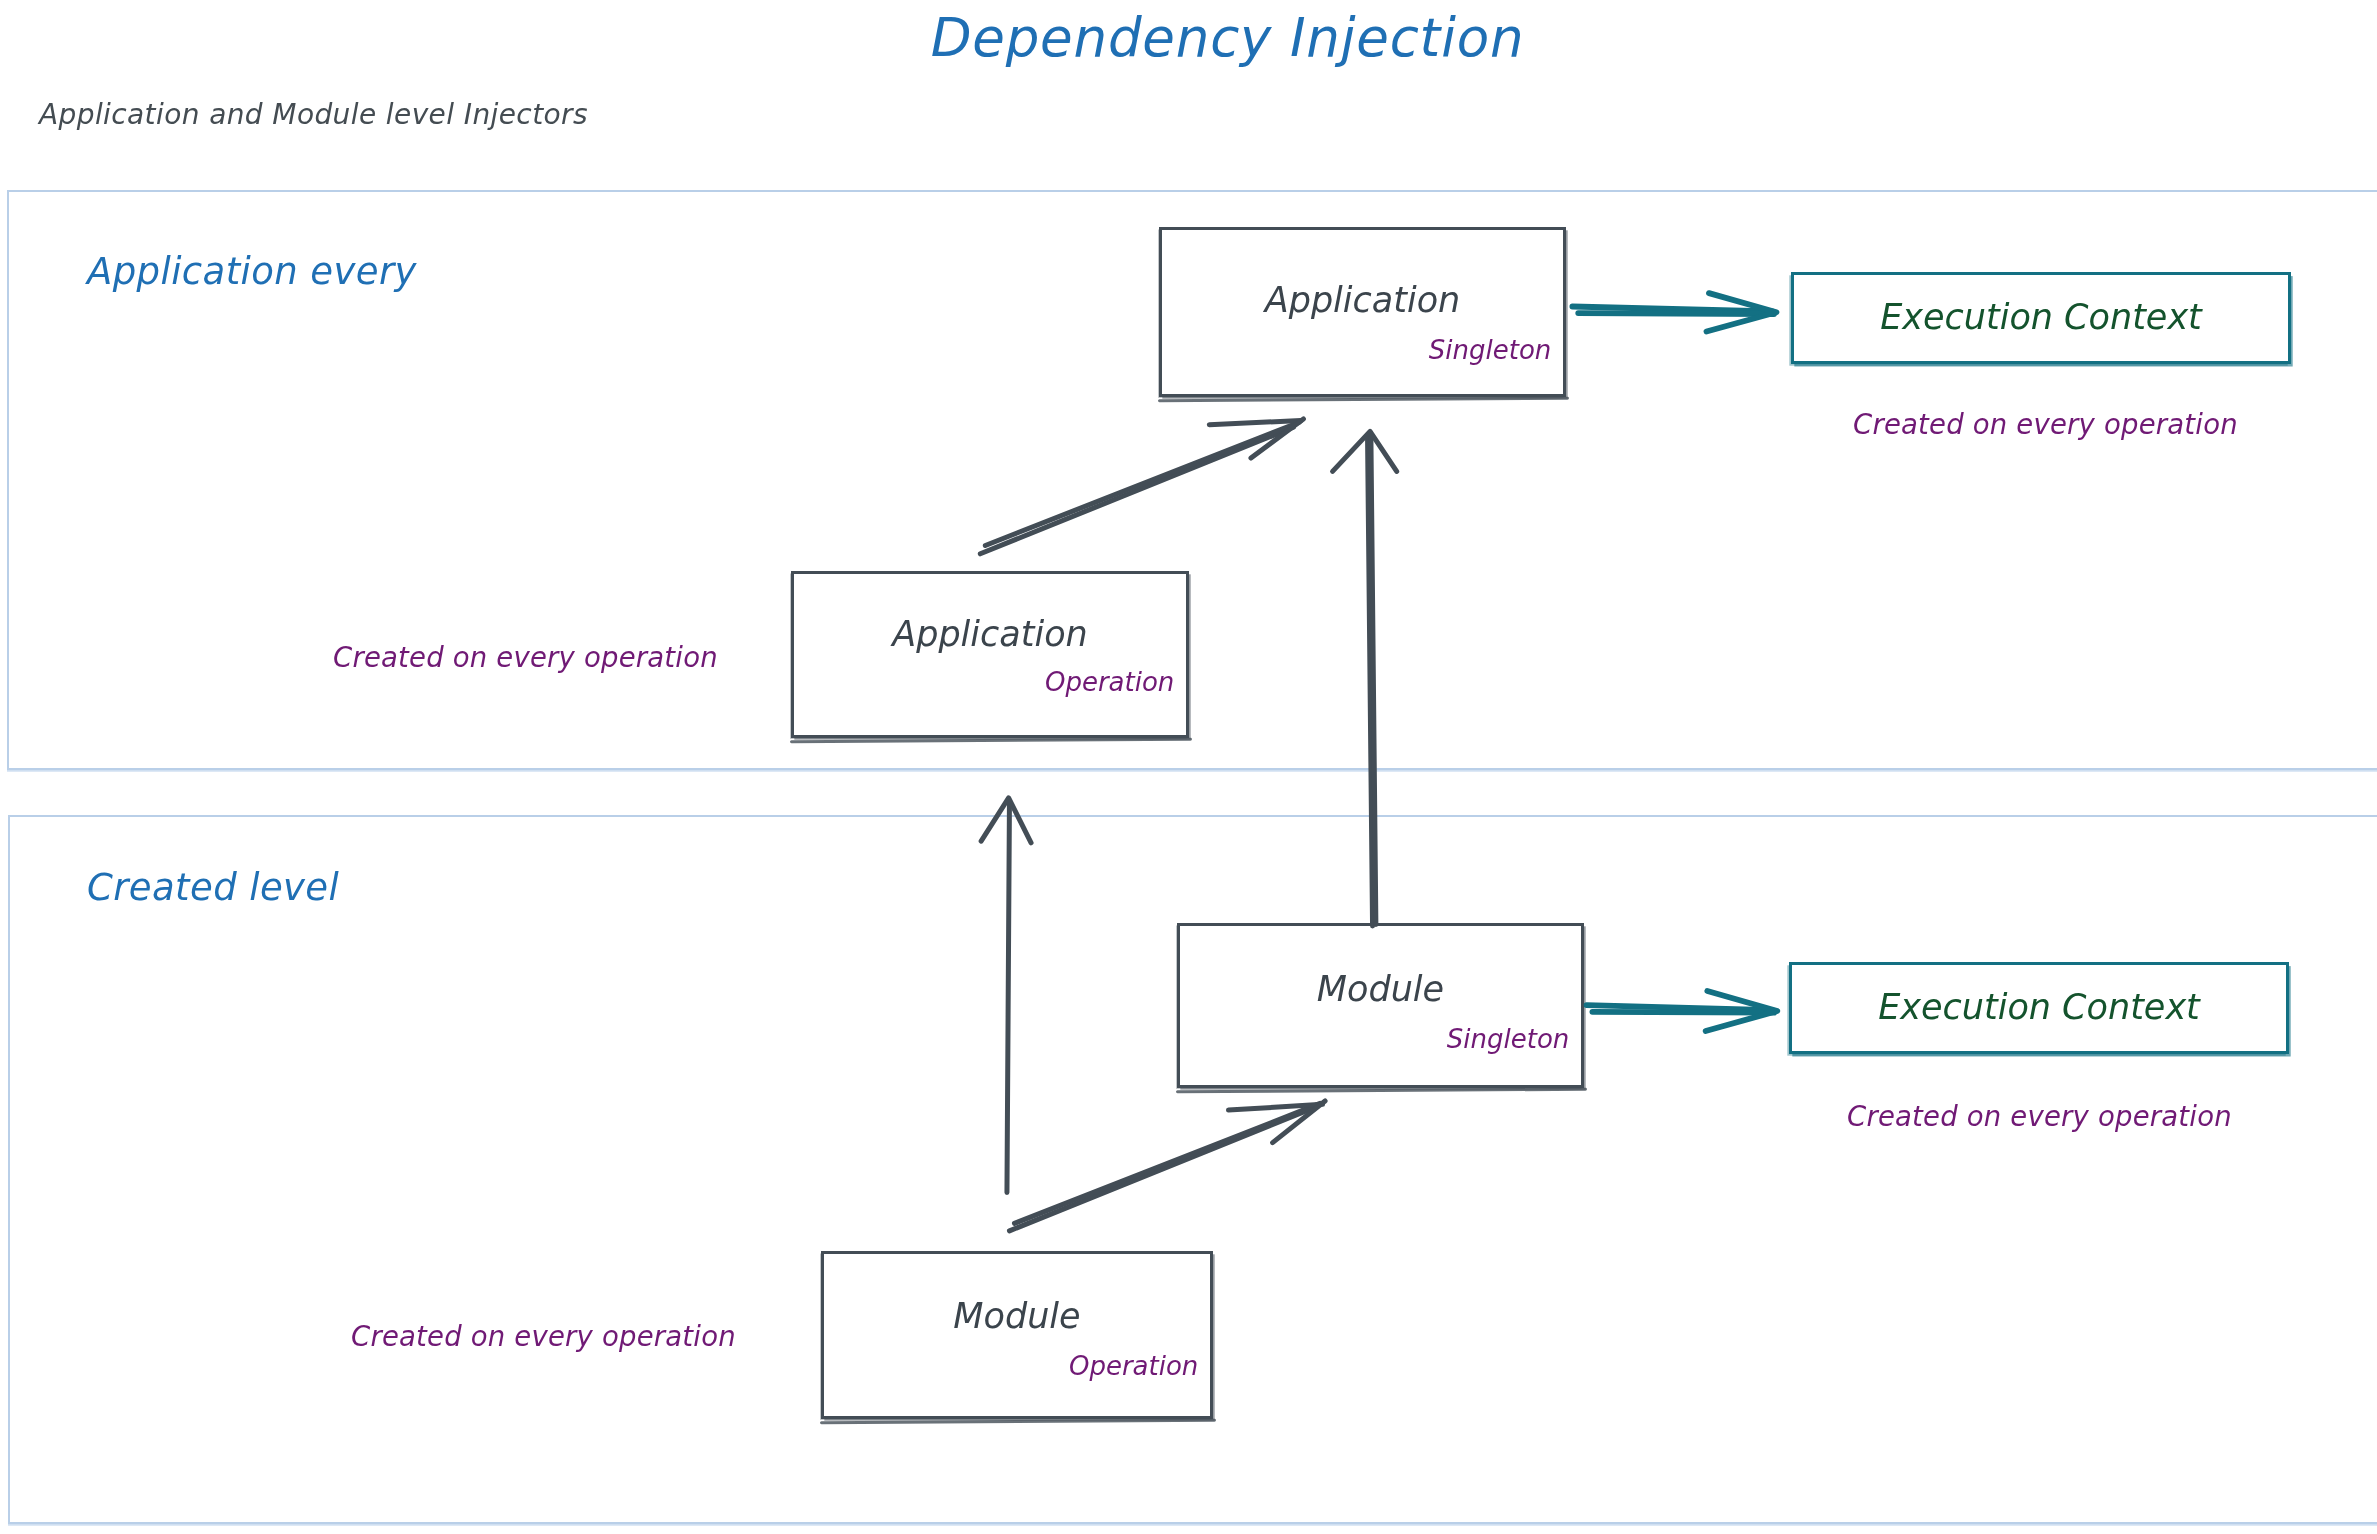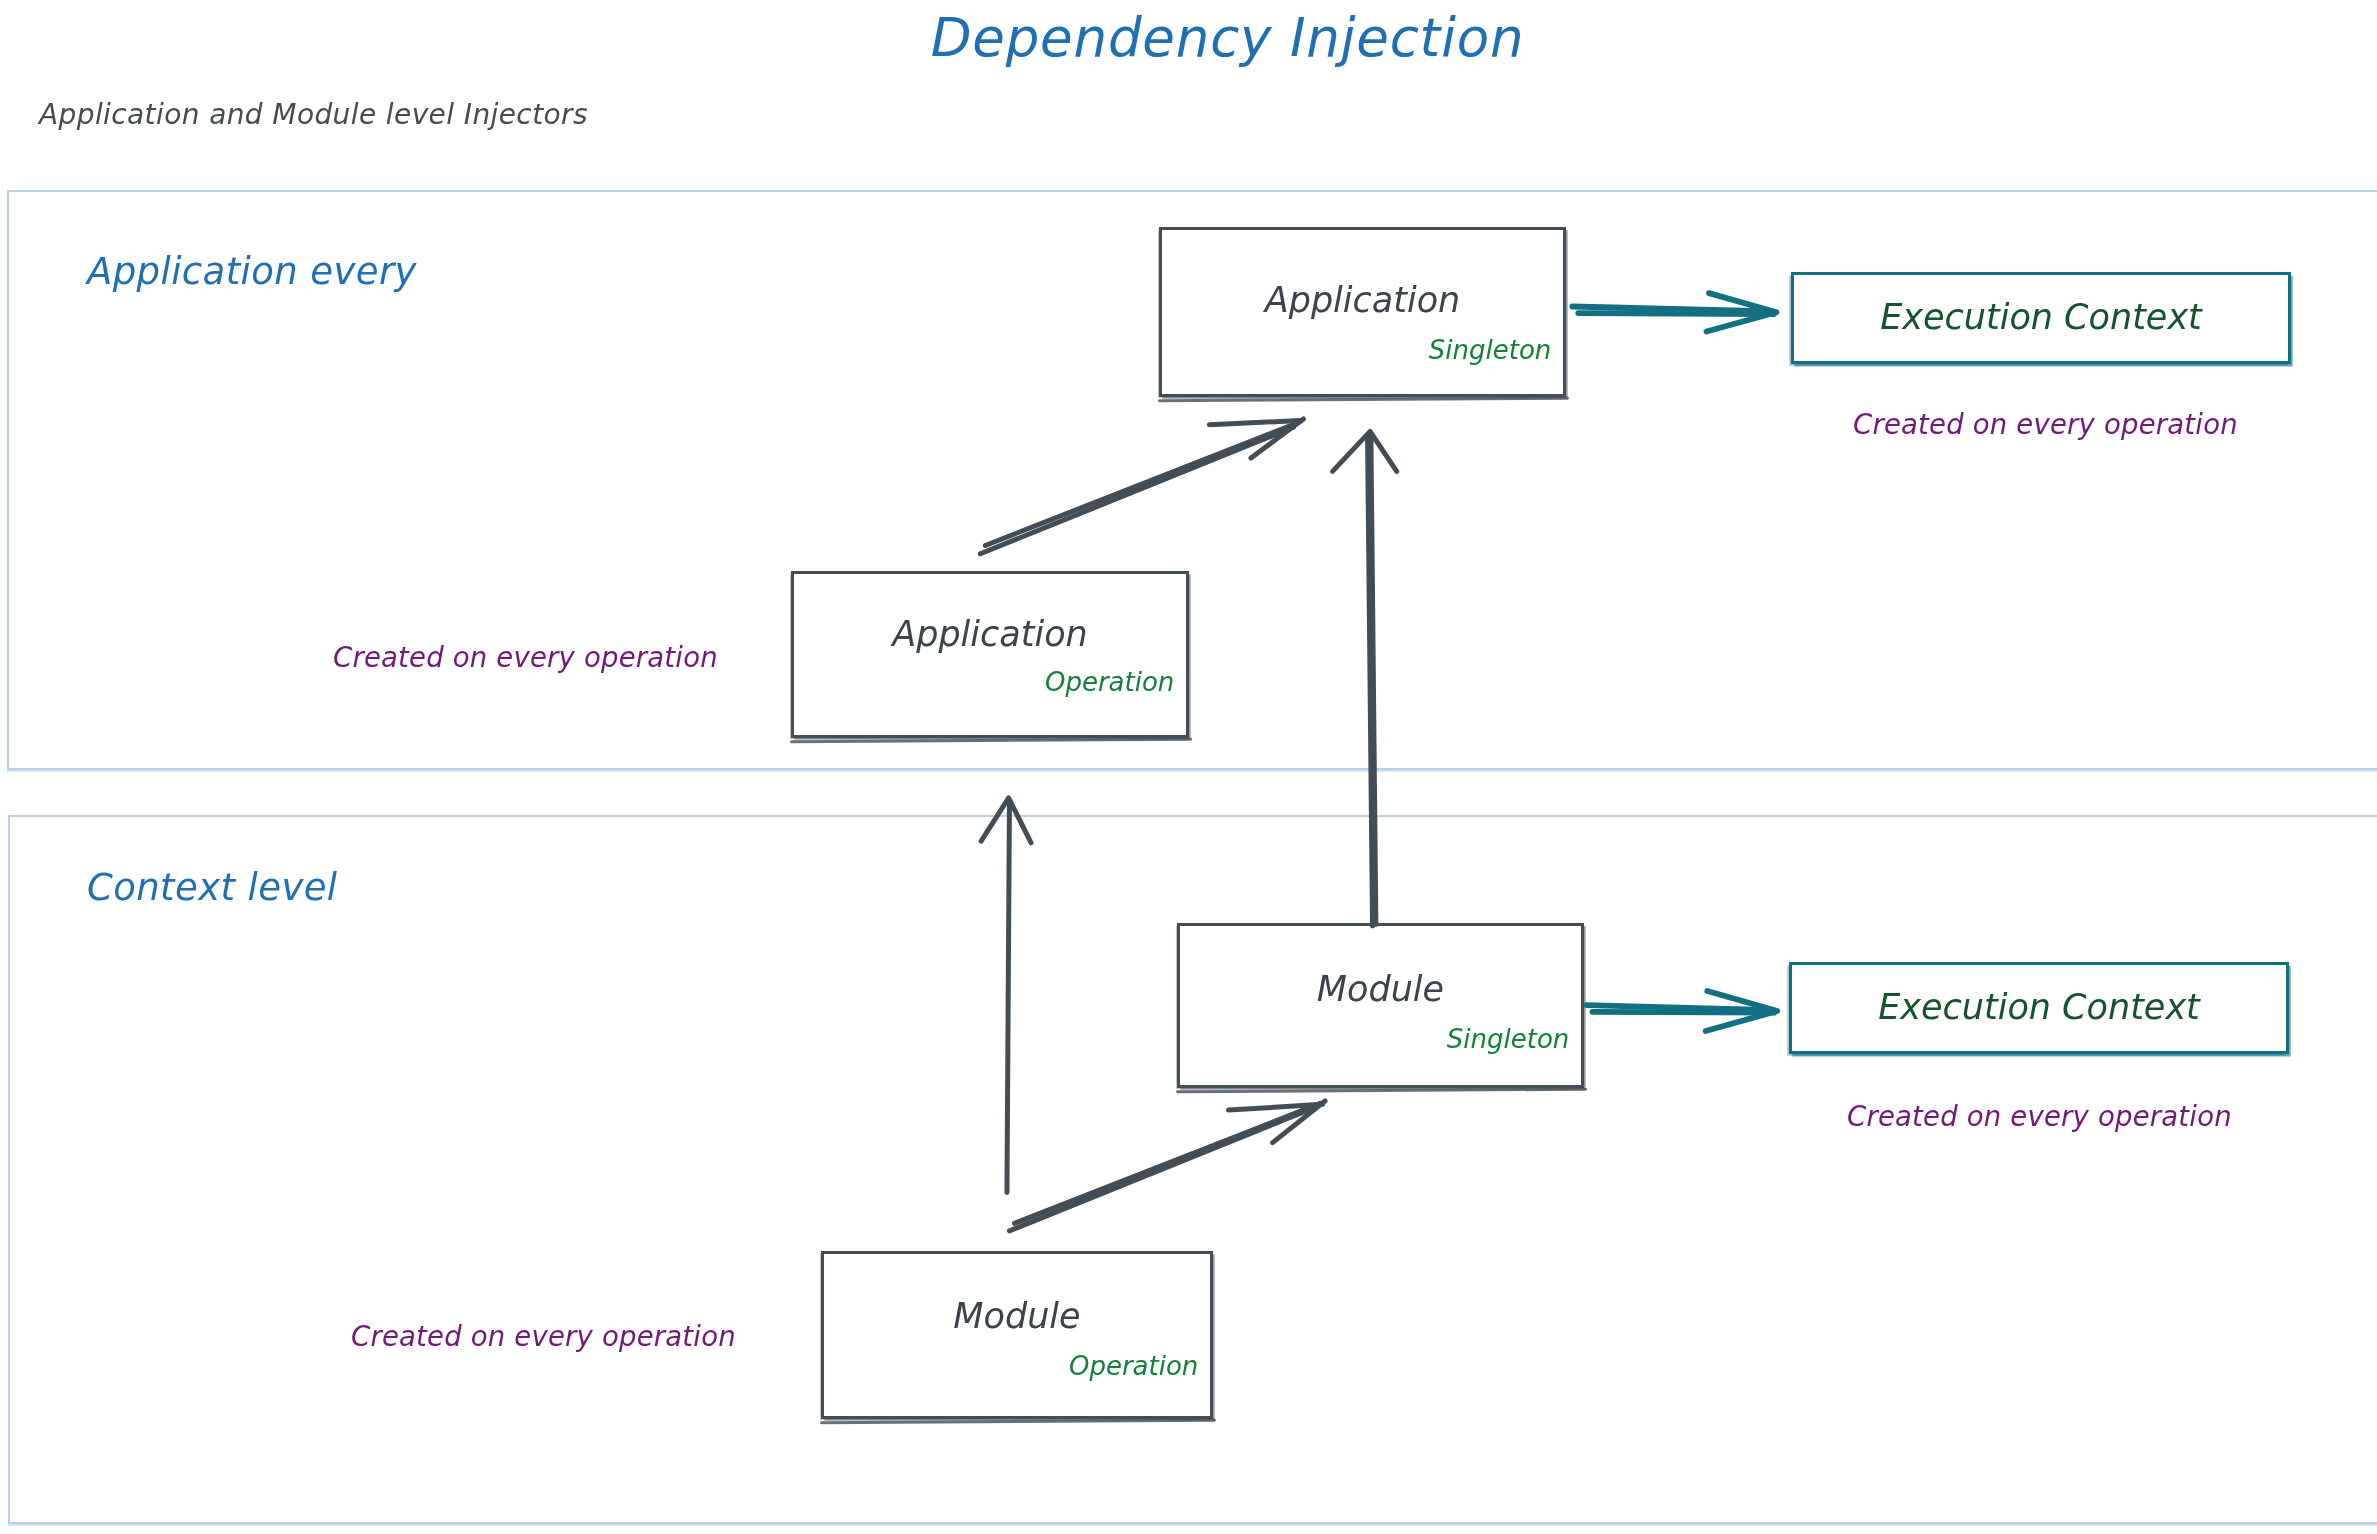--- a/index.html
+++ b/index.html
@@ -81,21 +81,21 @@
     text-align: center;
     font-size: 35px;
     color: #3b444c;
     font-style: italic;
     white-space: nowrap;
   }
   .node-badge {
     position: absolute;
     right: 11.7px;
     font-size: 26px;
-    color: #15803d;
+    color: #701a75;
     font-style: italic;
     white-space: nowrap;
   }
 
   
   .ctx {
     border: 3.3px solid #137083;
     background: #ffffff;
     box-sizing: border-box;
     box-shadow: 2.5px 3.3px 0 -0.8px rgba(19,112,131,0.6),
@@ -152,21 +152,21 @@
 
   <div class="abs node" style="left:791px; top:571px; width:398px; height:167px;">
     <div class="node-title" style="top:40px;">Application</div>
     <div class="node-badge" style="top:93px;">Operation</div>
   </div>
 
   <div class="abs caption" style="left:294px; top:641px;">Created on every operation</div>
 
   <div class="abs level-box" style="left:8.3px; top:815px; width:2351px; height:705px;"></div>
 
-  <div class="abs level-label" style="left:48px; top:866px;">Context level</div>
+  <div class="abs level-label" style="left:48px; top:866px;">Created level</div>
 
   <div class="abs node" style="left:1177px; top:923px; width:407px; height:165px;">
     <div class="node-title" style="top:43px;">Module</div>
     <div class="node-badge" style="top:98px;">Singleton</div>
   </div>
 
   <div class="abs ctx" style="left:1789px; top:962px; width:500px; height:92px;">
     <div class="ctx-title">Execution Context</div>
   </div>
   <div class="abs caption" style="left:1808px; top:1100px;">Created on every operation</div>

